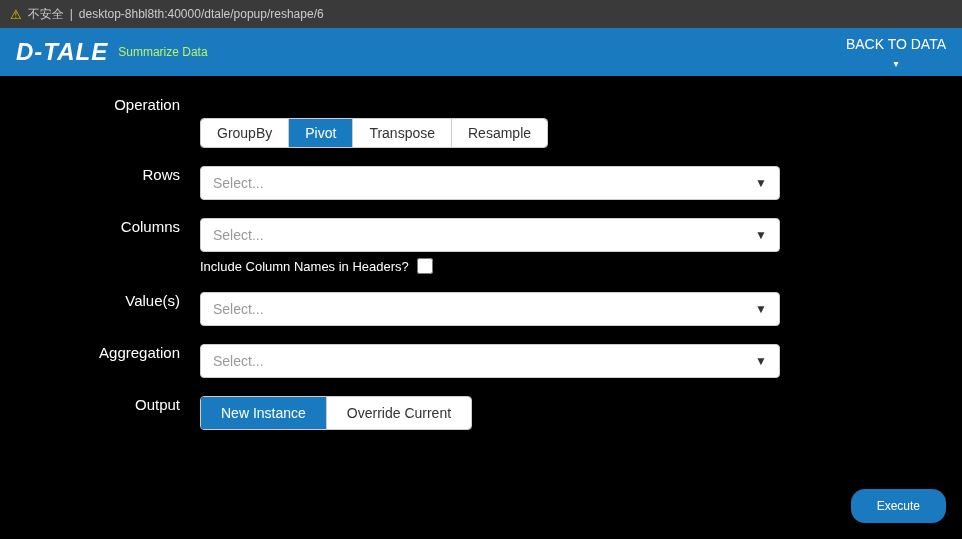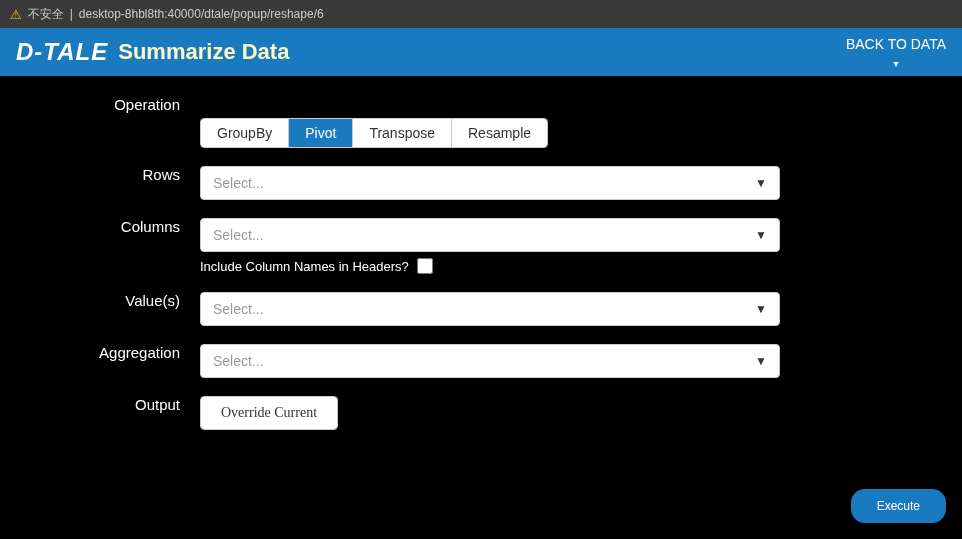--- a/index.html
+++ b/index.html
@@ -52,23 +52,23 @@
       color: #fff;
       font-style: italic;
       letter-spacing: 1px;
     }
     .logo-dash {
       color: #fff;
       font-size: 24px;
       font-weight: bold;
     }
     .app-title {
-      font-size: 22px;
-      color: #fef9c3;
-      font-weight: bold;
+      font-size: 12px;
+      color: #bef264;
+      font-weight: normal;
     }
     .back-to-data {
       color: #fff;
       font-size: 14px;
       display: flex;
       align-items: center;
       gap: 6px;
       cursor: pointer;
       flex-direction: column;
     }
@@ -180,21 +180,20 @@
       padding: 8px 20px;
       background: #fff;
       color: #333;
       border: none;
       border-right: 1px solid #ccc;
       cursor: pointer;
       font-size: 14px;
     }
     .out-btn:last-child {
       border-right: none;
-      font-family: Liberation Serif, serif;
     }
     .out-btn.active {
       background: #1a7abf;
       color: #fff;
     }
 
     
     .execute-btn {
       position: absolute;
       bottom: 16px;
@@ -286,20 +285,21 @@
         <span>Select...</span>
         <span class="dropdown-arrow">▼</span>
       </div>
     </div>
   </div>
 
   <div class="form-row">
     <div class="form-label">Output</div>
     <div class="form-control-area">
       <div class="output-buttons">
+        <button class="out-btn active">New Instance</button>
         <button class="out-btn">Override Current</button>
       </div>
     </div>
   </div>
 
 </div>
 
 <button class="execute-btn">Execute</button>
 
 </body></html>

